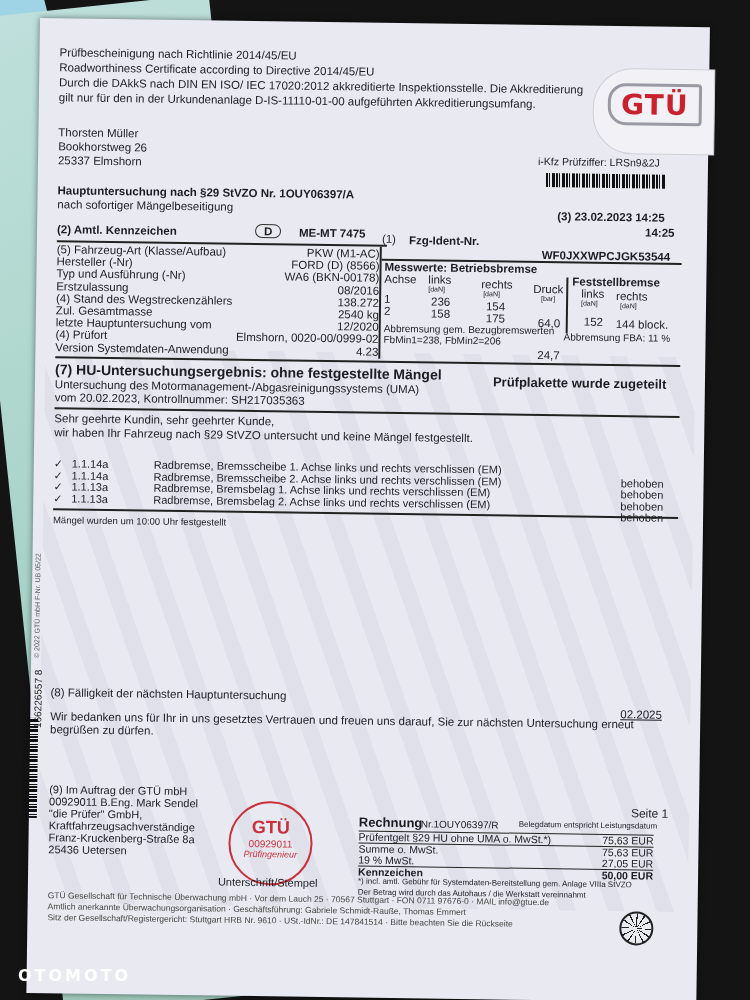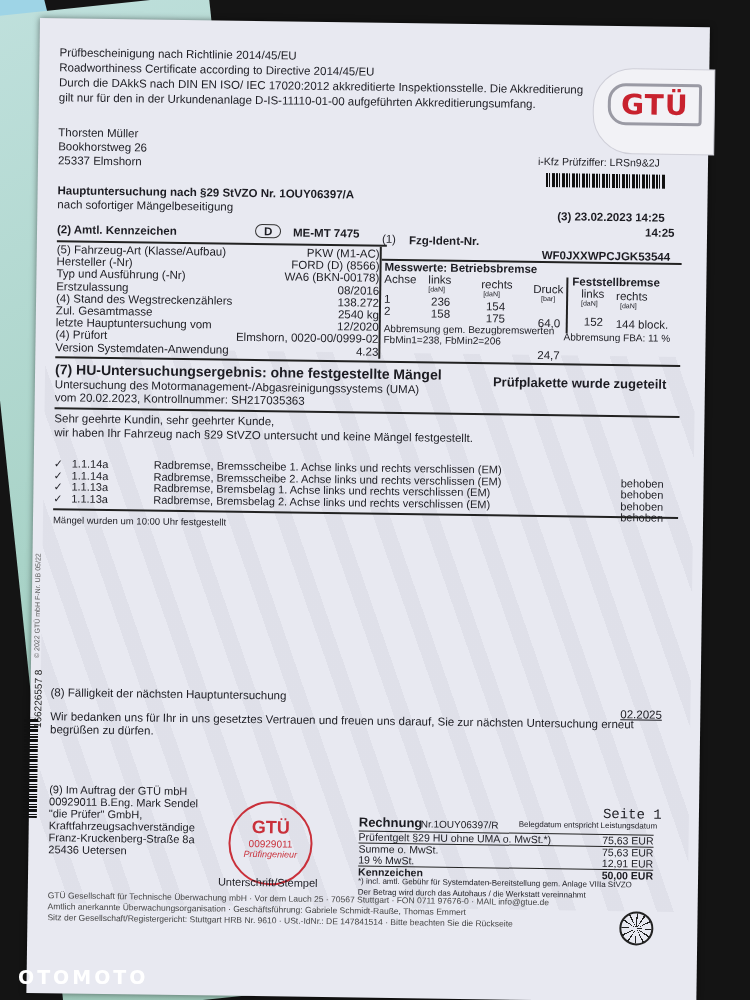--- a/index.html
+++ b/index.html
@@ -63,21 +63,21 @@
   .footer-small { font-size:8.5px; color:#444; line-height:11px; }
   .seal {
     position:absolute; width:30px; height:30px; border:2px solid #222; border-radius:50%;
     background:repeating-conic-gradient(#222 0 6deg, transparent 6deg 30deg);
   }
   .side-vert {
     position:absolute; transform:rotate(-90deg); transform-origin:left top;
     font-size:10px; color:#222; white-space:nowrap;
   }
   .otomoto {
-    position:absolute; left:18px; top:966px; font-size:19px; font-weight:bold; color:#ffffff;
+    position:absolute; left:18px; top:966px; font-size:16px; font-weight:bold; color:#ffffff;
     letter-spacing:3px; font-family:"DejaVu Sans", sans-serif;
   }
 </style>
 </head>
 <body>
 
 <div class="blue-sheet"></div>
 <div class="green-sheet">
   <span class="gs-text" style="left:70px;top:120px;">623</span>
   <span class="gs-text" style="left:40px;top:470px;">Abg</span>
@@ -104,21 +104,21 @@
   <div class="abs" style="left:500px;top:130px;font-size:10.5px;">i-Kfz Prüfziffer: LRSn9&amp;2J</div>
   <div class="barcode" style="left:508px;top:148px;width:120px;"></div>
 
   <div class="abs b" style="left:20px;top:166px;">Hauptuntersuchung nach §29 StVZO Nr. 1OUY06397/A</div>
   <div class="abs" style="left:20px;top:180px;">nach sofortiger Mängelbeseitigung</div>
   <div class="abs b" style="left:520px;top:185px;">(3) 23.02.2023 14:25</div>
   <div class="abs b" style="left:608px;top:200px;">14:25</div>
 
   <div class="abs b" style="left:20px;top:205px;">(2) Amtl. Kennzeichen</div>
   <div class="abs b" style="left:218px;top:203px;border:1px solid #333;border-radius:10px;padding:0 8px;">D</div>
-  <div class="abs b" style="left:256px;top:205px;">ME-MT 7475</div>
+  <div class="abs b" style="left:262px;top:205px;">ME-MT 7475</div>
   <div class="abs" style="left:345px;top:210px;">(1)</div>
   <div class="abs b" style="left:372px;top:211px;">Fzg-Ident-Nr.</div>
   <div class="abs b" style="left:505px;top:224px;">WF0JXXWPCJGK53544</div>
 
   <div class="hr" style="left:20px;top:222px;width:330px;"></div>
   <div class="hr" style="left:345px;top:236px;width:300px;"></div>
 
   <div style="position:absolute;left:20px;top:225px;width:323px;line-height:12.2px;">
     <div class="row" style="position:relative;">
         <span>(5) Fahrzeug-Art (Klasse/Aufbau)</span>
@@ -250,37 +250,37 @@
     <div>Franz-Kruckenberg-Straße 8a</div>
     <div>25436 Uetersen</div>
   </div>
   <div class="stamp">
     <div class="st-logo">GTÜ</div>
     <div class="st-num">00929011</div>
     <div class="st-label">Prüfingenieur</div>
   </div>
   <div class="abs b" style="left:190px;top:855px;font-size:11px;font-weight:normal;">Unterschrift/Stempel</div>
 
-  <div class="abs" style="left:574px;top:780px;font-size:14px;font-family:Liberation Mono, monospace;">Seite 1</div>
+  <div class="abs" style="left:602px;top:780px;font-size:12px;">Seite 1</div>
   <div class="abs b" style="left:330px;top:792px;font-size:13px;">Rechnung</div>
   <div class="abs" style="left:392px;top:795px;font-size:10px;">Nr.1OUY06397/R</div>
   <div class="abs" style="left:490px;top:795px;font-size:8px;">Belegdatum entspricht Leistungsdatum</div>
 
   <div style="position:absolute;left:330px;top:808px;width:295px;font-size:10.5px;line-height:11px;">
     <div class="row" style="position:relative;border-top:1px solid #222;">
       <span>Prüfentgelt §29 HU ohne UMA o. MwSt.*)</span>
       <span>75,63 EUR</span>
     </div>
     <div class="row" style="position:relative;border-top:1px solid #222;">
       <span>Summe o. MwSt.</span>
       <span>75,63 EUR</span>
     </div>
     <div class="row" style="position:relative;">
       <span>19 % MwSt.</span>
-      <span>12,91 EUR</span>
+      <span>27,05 EUR</span>
     </div>
     <div class="row b" style="position:relative;border-top:1px solid #222;">
       <span>Kennzeichen</span>
       <span>50,00 EUR</span>
     </div>
   </div>
   <div class="abs" style="left:330px;top:854px;font-size:8px;">*) incl. amtl. Gebühr für Systemdaten-Bereitstellung gem. Anlage VIIIa StVZO</div>
   <div class="abs" style="left:330px;top:865px;font-size:8px;">Der Betrag wird durch das Autohaus / die Werkstatt vereinnahmt</div>
 
   <div style="position:absolute;left:20px;top:872px;" class="footer-small">

